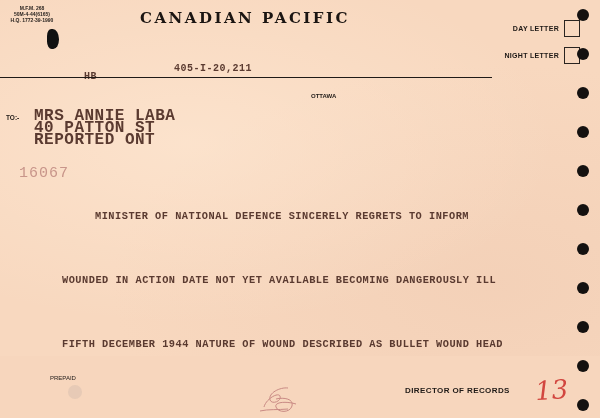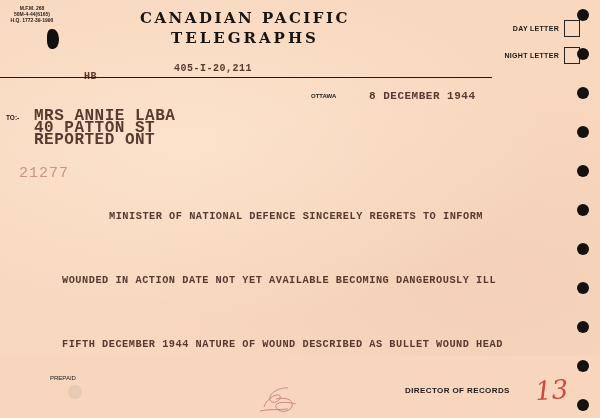--- a/index.html
+++ b/index.html
@@ -67,21 +67,21 @@
   .address { position:absolute; left:34px; top:110px; font-size:16px; line-height:12px; }
   .stamp-num {
     position:absolute; left:19px; top:165px; font-family:"Liberation Mono", monospace;
     font-size:15px; color:#c8958a; letter-spacing:1px;
   }
   .body-lines {
     position:absolute; left:62px; top:163px; font-size:10.3px; line-height:21.4px;
     white-space:pre;
   }
   .body-lines .line { height:21.4px; }
-  .body-lines .line.first { margin-left:47px; }
+  .body-lines .line.first { margin-left:33px; }
   .prepaid {
     position:absolute; left:50px; top:375px; font-size:6px; color:#1f1a17;
   }
   .director {
     position:absolute; left:405px; top:386px; font-size:8px; font-weight:bold; color:#1f1a17;
     letter-spacing:0.4px;
   }
   .page-num {
     position:absolute; left:535px; top:375px; font-family:"DejaVu Serif", serif;
     font-size:26px; color:#d2463f; transform:rotate(-4deg); font-style:italic;
@@ -105,47 +105,45 @@
 
   <div class="form-code">
     <div>M.F.M. 268</div>
     <div>50M-4-44(6165)</div>
     <div>H.Q. 1772-39-1990</div>
   </div>
   <div class="ink-mark"></div>
 
   <div class="title">
     <div class="l1">CANADIAN PACIFIC</div>
-    <div class="l2">TELEGRAPHS</div>
   </div>
 
   <div class="letter-opt day-letter">
     <span>DAY LETTER</span>
     <span class="box"></span>
   </div>
   <div class="letter-opt night-letter">
     <span>NIGHT LETTER</span>
     <span class="box"></span>
   </div>
 
   <div class="typed hb">HB</div>
   <div class="typed refnum">405-I-20,211</div>
   <div class="rule"></div>
 
   <div class="ottawa">OTTAWA</div>
-  <div class="typed date">8 DECEMBER 1944</div>
 
   <div class="to-label">TO:-</div>
   <div class="typed address">
     <div>MRS ANNIE LABA</div>
     <div>40 PATTON ST</div>
     <div>REPORTED  ONT</div>
   </div>
 
-  <div class="stamp-num">21277</div>
+  <div class="stamp-num">16067</div>
 
   <div class="typed body-lines">
     <div class="line first">MINISTER OF NATIONAL DEFENCE SINCERELY REGRETS TO INFORM</div>
     <div class="line">WOUNDED IN ACTION DATE NOT YET AVAILABLE BECOMING DANGEROUSLY ILL</div>
     <div class="line">FIFTH DECEMBER 1944 NATURE OF WOUND DESCRIBED AS BULLET WOUND HEAD</div>
     
     
     
     
     

